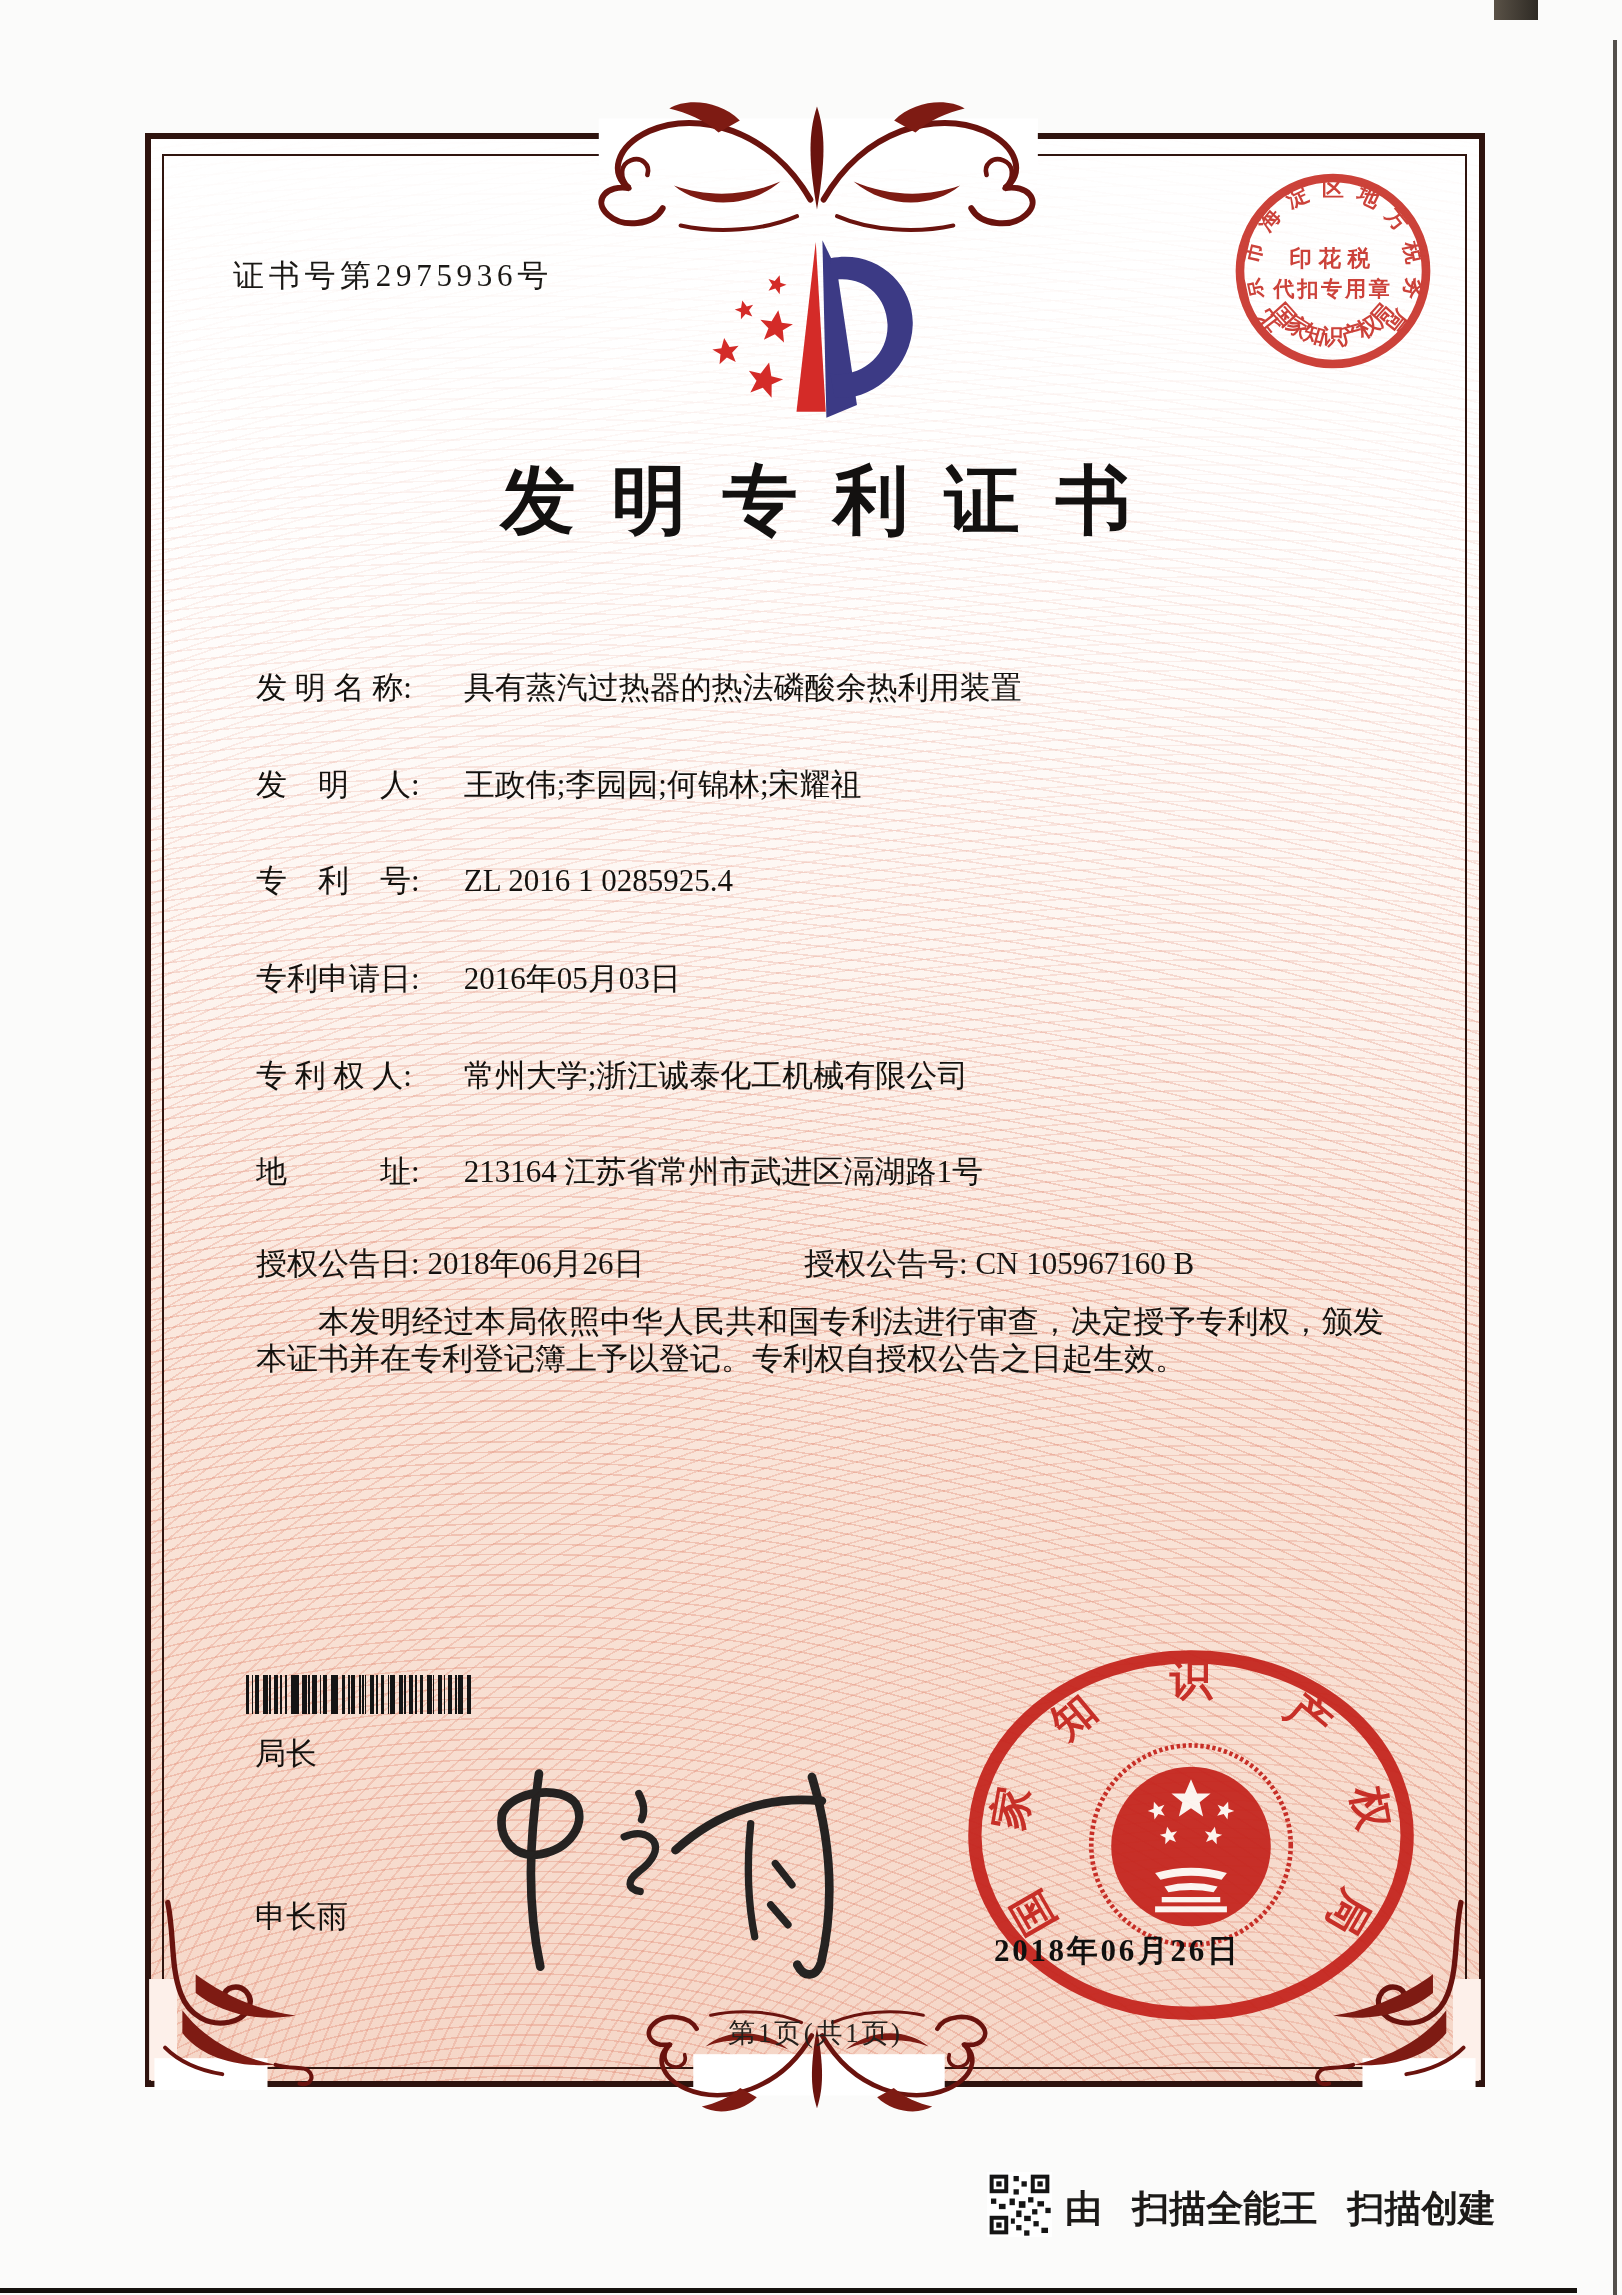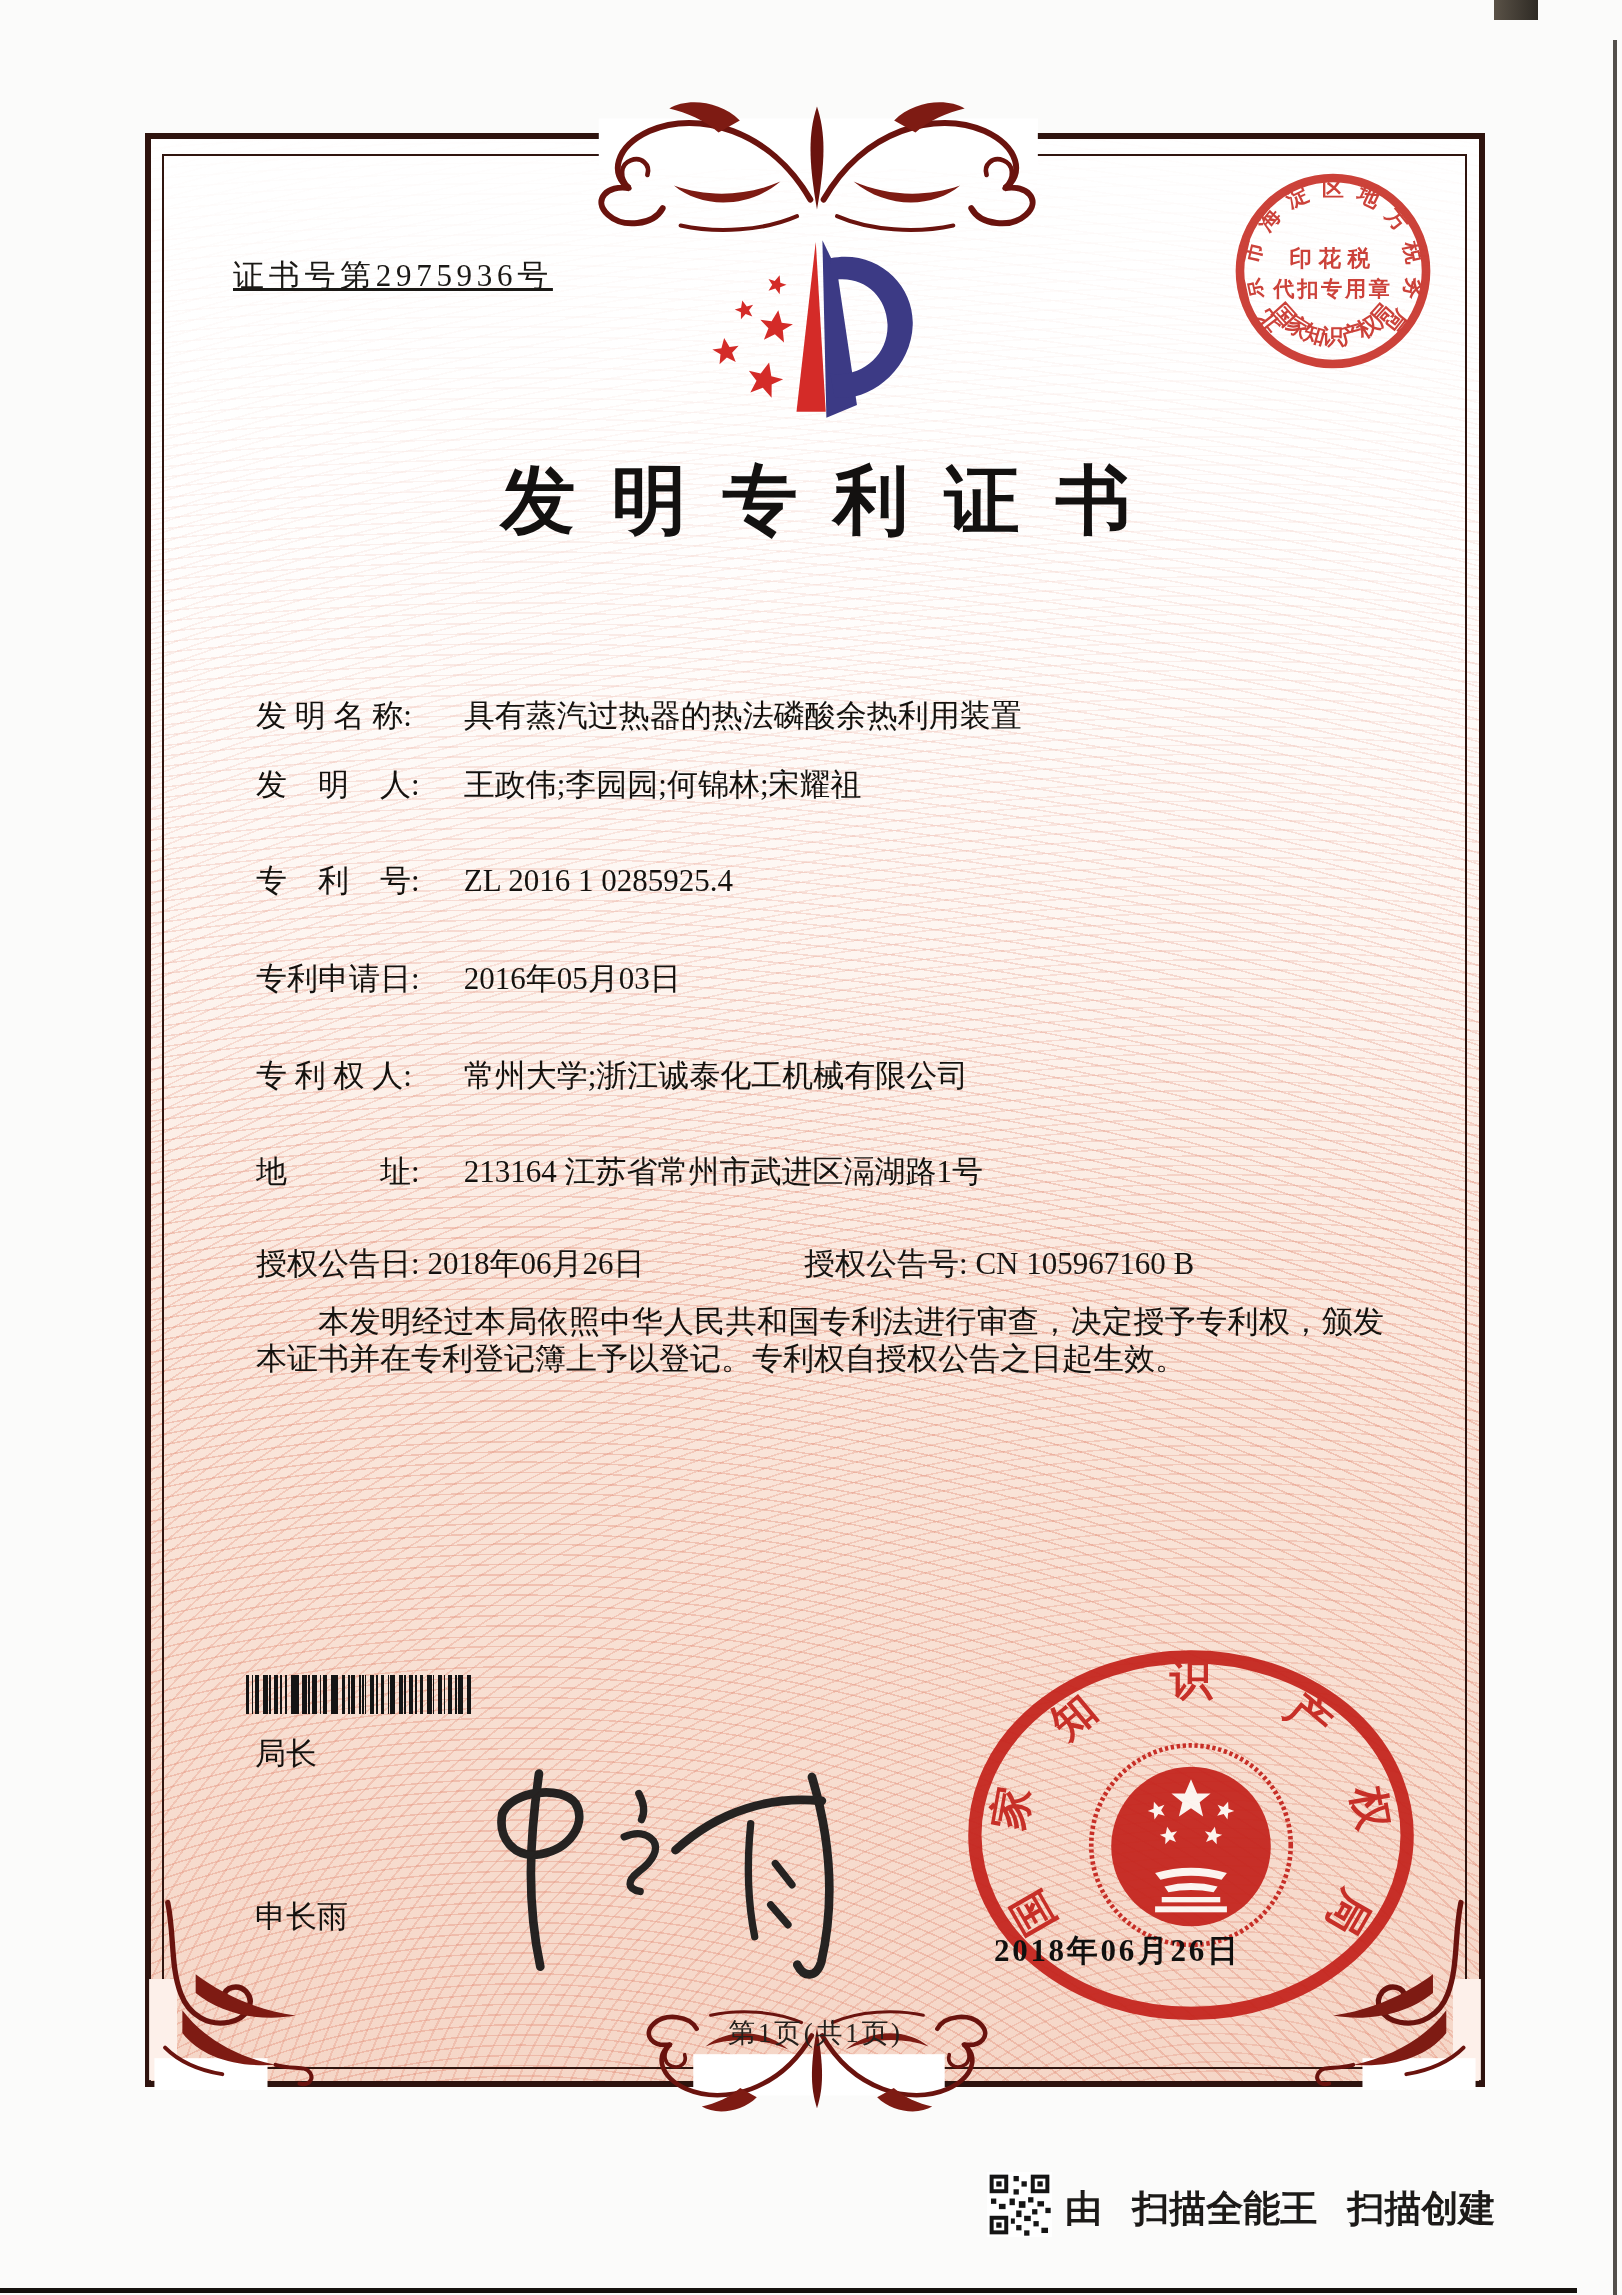--- a/index.html
+++ b/index.html
@@ -17,21 +17,21 @@
       repeating-radial-gradient(ellipse 1796px 1331px at 80% 108%, rgba(226,139,117,.30) 0 2px, rgba(255,255,255,0) 2px 12.6px),
       linear-gradient(180deg,#ffffff 0%,#fffcfa 18%,#fdf1ea 42%,#f9e3d7 70%,#f5d6c7 100%);}
   .guilloche::after{content:"";position:absolute;inset:0;
       background:linear-gradient(180deg,rgba(255,255,255,.97) 0%,rgba(255,255,255,.85) 12%,rgba(255,255,255,.45) 32%,rgba(255,255,255,0) 58%);}
   
   .border-outer{left:145px;top:133px;width:1340px;height:1954px;border:6.7px solid #2e130e;box-sizing:border-box;z-index:2;}
   .border-inner{left:162px;top:154px;width:1305px;height:1915px;border:2px solid #30150f;box-sizing:border-box;z-index:2;}
   .deco{left:0;top:0;width:1622px;height:2295px;z-index:3;pointer-events:none;}
   
   .content{z-index:4;}
-  .certno{left:233px;top:255px;font-size:31px;letter-spacing:4.7px;color:#1b1916;text-decoration:underline;}
+  .certno{left:233px;top:255px;font-size:31px;letter-spacing:4.7px;color:#1b1916;}
   .title{left:150px;top:451px;width:1331px;text-align:center;font-size:75px;font-weight:600;
          letter-spacing:36px;text-indent:36px;color:#131110;}
   .field{left:256px;font-size:31px;color:#14120f;white-space:nowrap;}
   .field .lab{display:inline-block;min-width:200px;}
   .grant2{left:804px;top:1243px;font-size:31px;white-space:nowrap;}
   .paras{left:256px;top:1303px;width:1128px;font-size:31px;line-height:37px;text-align:justify;color:#14120f;}
   .paras p{margin:0;text-indent:2em;}
   .director{font-size:31px;color:#14110e;}
   .pageno{left:150px;top:2015px;width:1331px;text-align:center;font-size:27px;letter-spacing:2.7px;color:#23201c;}
   .sealdate{left:994px;top:1930px;font-size:31px;letter-spacing:2.7px;color:#10100f;z-index:6;font-weight:600;}
@@ -123,21 +123,21 @@
     <text transform="translate(124.6,260.7) rotate(16)">知</text>
     <text transform="translate(155,265)">识</text>
     <text transform="translate(185.4,260.7) rotate(-16)">产</text>
     <text transform="translate(213.3,248.3) rotate(-32)">权</text>
     <text transform="translate(236.7,228.6) rotate(-48)">局</text>
   </g>
 </svg>
 
 <div class="abs content title">发明专利证书</div>
 
-<div class="abs content field" style="top:667px;margin-top:28px;">
+<div class="abs content field" style="top:667px;">
   <span class="lab">发 明 名 称:</span>
   <span>具有蒸汽过热器的热法磷酸余热利用装置</span>
 </div>
 <div class="abs content field" style="top:764px;">
   <span class="lab">发　明　人:</span>
   <span>王政伟;李园园;何锦林;宋耀祖</span>
 </div>
 <div class="abs content field" style="top:860px;">
   <span class="lab">专　利　号:</span>
   <span>ZL 2016 1 0285925.4</span>

